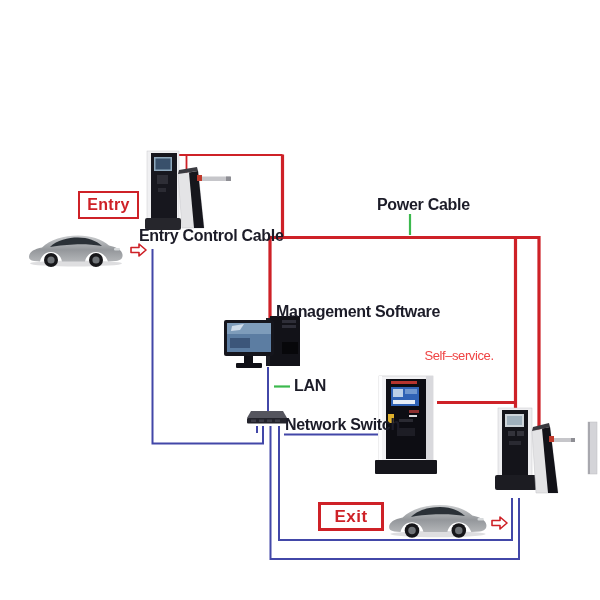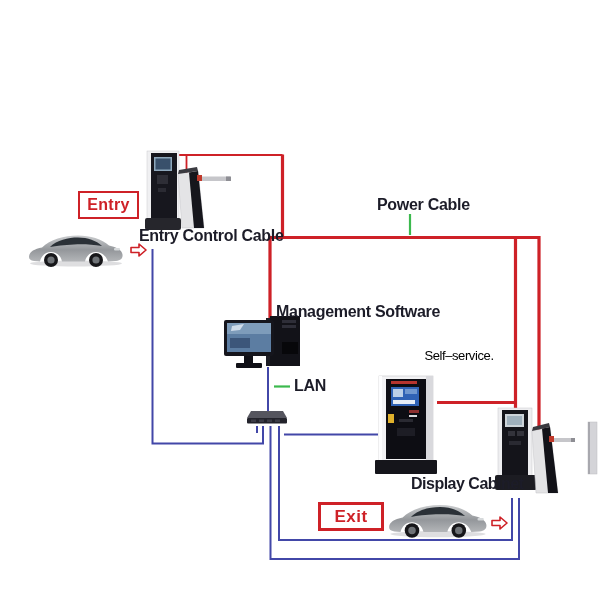--- a/index.html
+++ b/index.html
@@ -24,21 +24,21 @@
   }
   .lbl-gate{left:139px;top:181px;}
   .lbl-power{left:377px;top:150px;}
   .lbl-mgmt{left:276px;top:257px;text-align:center;}
   .lbl-lan{left:294px;top:331px;text-align:center;}
   .lbl-switch{left:285px;top:370px;}
   .lbl-cabinet{left:411px;top:429px;letter-spacing:-0.5px;}
   .lbl-selfservice{
     left:398px;top:304px;width:122px;text-align:center;
     font-weight:normal;font-size:13px;line-height:12px;letter-spacing:-0.4px;
-    color:#000000;
+    color:#ef4444;
   }
   
   .badge{
     position:absolute;display:flex;align-items:center;justify-content:center;
     color:var(--entry-exit-text,#ce2127);border:2.5px solid var(--entry-exit-text,#ce2127);
     font-weight:bold;background:#fff;
   }
   .badge-entry{left:78px;top:145px;width:57px;height:24px;font-size:16px;letter-spacing:.3px;}
   .badge-exit{left:318px;top:456px;width:60px;height:23px;border-width:3px;font-size:17px;letter-spacing:.5px;}
   .arrow-shape{fill:#fff;stroke:var(--entry-exit-text,#ce2127);stroke-width:1.6px;stroke-linejoin:round;}
@@ -198,18 +198,18 @@
     <span>Entry</span>
   </div>
   <div class="badge badge-exit">
     <span>Exit</span>
   </div>
 
   <div class="lbl lbl-gate">Entry Control Cable</div>
   <div class="lbl lbl-power">Power Cable</div>
   <div class="lbl lbl-mgmt">Management Software</div>
   <div class="lbl lbl-lan">LAN</div>
+  <div class="lbl lbl-switch">Network Switch</div>
   <div class="lbl lbl-selfservice">
     <div>Self–service.</div>
   </div>
-  <div class="lbl lbl-cabinet">Display Cabinet</div>
 
 </div>
 
 </body></html>

